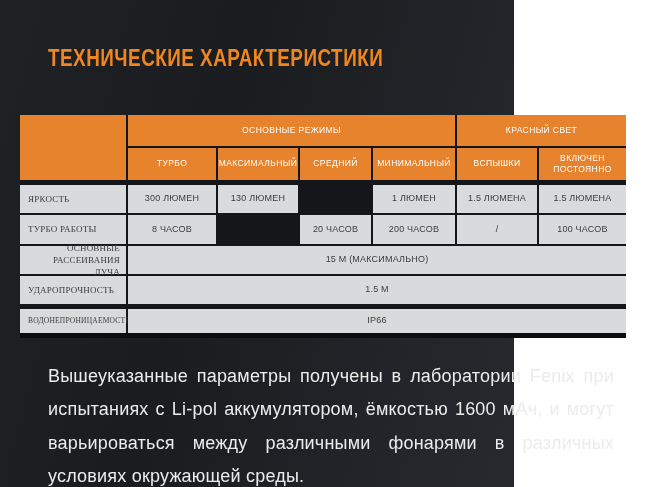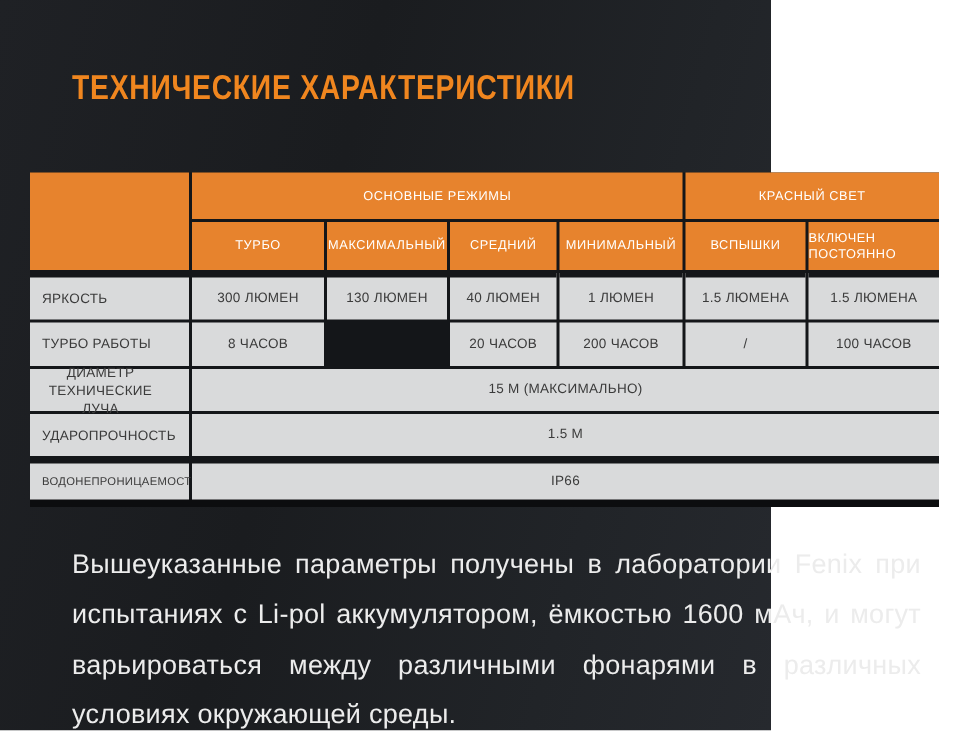--- a/index.html
+++ b/index.html
@@ -33,39 +33,41 @@
     grid-template-columns: 106px 88px 80px 71px 82px 80px 87px;
     grid-template-rows: 31px 32px 31px 29px 28px 28px 27px;
     gap: 2px;
     background: #141619;
     border-bottom: 5px solid #0c0d0f;
   }
   .cell {
     display: flex;
     align-items: center;
     justify-content: center;
+    text-align: center;
     line-height: 1.3;
   }
   .hcell {
     background: #E7832D;
     color: #FFFFFF;
     font-size: 8.5px;
     letter-spacing: 0.4px;
   }
   .dcell {
     background: #D9DADB;
     color: #3B3B3B;
     font-size: 9px;
     letter-spacing: 0.2px;
   }
   .lblcell {
     justify-content: flex-start;
-    text-align: center;
-    padding: 0 20px 0 8px;
+    text-align: right;
+    padding: 0 6px 0 8px;
     line-height: 1.35;
+    font-family: Liberation Serif, serif;
   }
   .lbl-sm { font-size: 7.5px; }
   .gap-top { border-top: 3px solid #141619; }
   .footnote {
     position: absolute;
     left: 48px; top: 360px;
     width: 566px;
     margin: 0;
     color: #ECECEC;
     font-size: 18px;
@@ -90,33 +92,32 @@
     <div class="cell hcell" style="grid-area:2/2/3/3">ТУРБО</div>
     <div class="cell hcell" style="grid-area:2/3/3/4">МАКСИМАЛЬНЫЙ</div>
     <div class="cell hcell" style="grid-area:2/4/3/5">СРЕДНИЙ</div>
     <div class="cell hcell" style="grid-area:2/5/3/6">МИНИМАЛЬНЫЙ</div>
     <div class="cell hcell" style="grid-area:2/6/3/7">ВСПЫШКИ</div>
     <div class="cell hcell" style="grid-area:2/7/3/8">ВКЛЮЧЕН ПОСТОЯННО</div>
 
     <div class="cell dcell lblcell gap-top" style="grid-area:3/1/4/2">ЯРКОСТЬ</div>
     <div class="cell dcell gap-top" style="grid-area:3/2/4/3">300 ЛЮМЕН</div>
     <div class="cell dcell gap-top" style="grid-area:3/3/4/4">130 ЛЮМЕН</div>
-    <div class="cell dcell gap-top" style="grid-area:3/4/4/5">40 ЛЮМЕН</div>
     <div class="cell dcell gap-top" style="grid-area:3/5/4/6">1 ЛЮМЕН</div>
     <div class="cell dcell gap-top" style="grid-area:3/6/4/7">1.5 ЛЮМЕНА</div>
     <div class="cell dcell gap-top" style="grid-area:3/7/4/8">1.5 ЛЮМЕНА</div>
 
     <div class="cell dcell lblcell" style="grid-area:4/1/5/2">ТУРБО РАБОТЫ</div>
     <div class="cell dcell" style="grid-area:4/2/5/3">8 ЧАСОВ</div>
     <div class="cell dcell" style="grid-area:4/4/5/5">20 ЧАСОВ</div>
     <div class="cell dcell" style="grid-area:4/5/5/6">200 ЧАСОВ</div>
     <div class="cell dcell" style="grid-area:4/6/5/7">/</div>
     <div class="cell dcell" style="grid-area:4/7/5/8">100 ЧАСОВ</div>
 
-    <div class="cell dcell lblcell" style="grid-area:5/1/6/2">ДИАМЕТР ТЕХНИЧЕСКИЕ ЛУЧА</div>
+    <div class="cell dcell lblcell" style="grid-area:5/1/6/2">ОСНОВНЫЕ РАССЕИВАНИЯ ЛУЧА</div>
     <div class="cell dcell" style="grid-area:5/2/6/8">15 М (МАКСИМАЛЬНО)</div>
 
     <div class="cell dcell lblcell" style="grid-area:6/1/7/2">УДАРОПРОЧНОСТЬ</div>
     <div class="cell dcell" style="grid-area:6/2/7/8">1.5 М</div>
 
     <div class="cell dcell lblcell lbl-sm gap-top" style="grid-area:7/1/8/2">ВОДОНЕПРОНИЦАЕМОСТЬ</div>
     <div class="cell dcell gap-top" style="grid-area:7/2/8/8">IP66</div>
   </div>
 
   <p class="footnote">Вышеуказанные параметры получены в лаборатории Fenix при испытаниях с Li-pol аккумулятором, ёмкостью 1600 мАч, и могут варьироваться между различными фонарями в различных условиях окружающей среды.</p>

